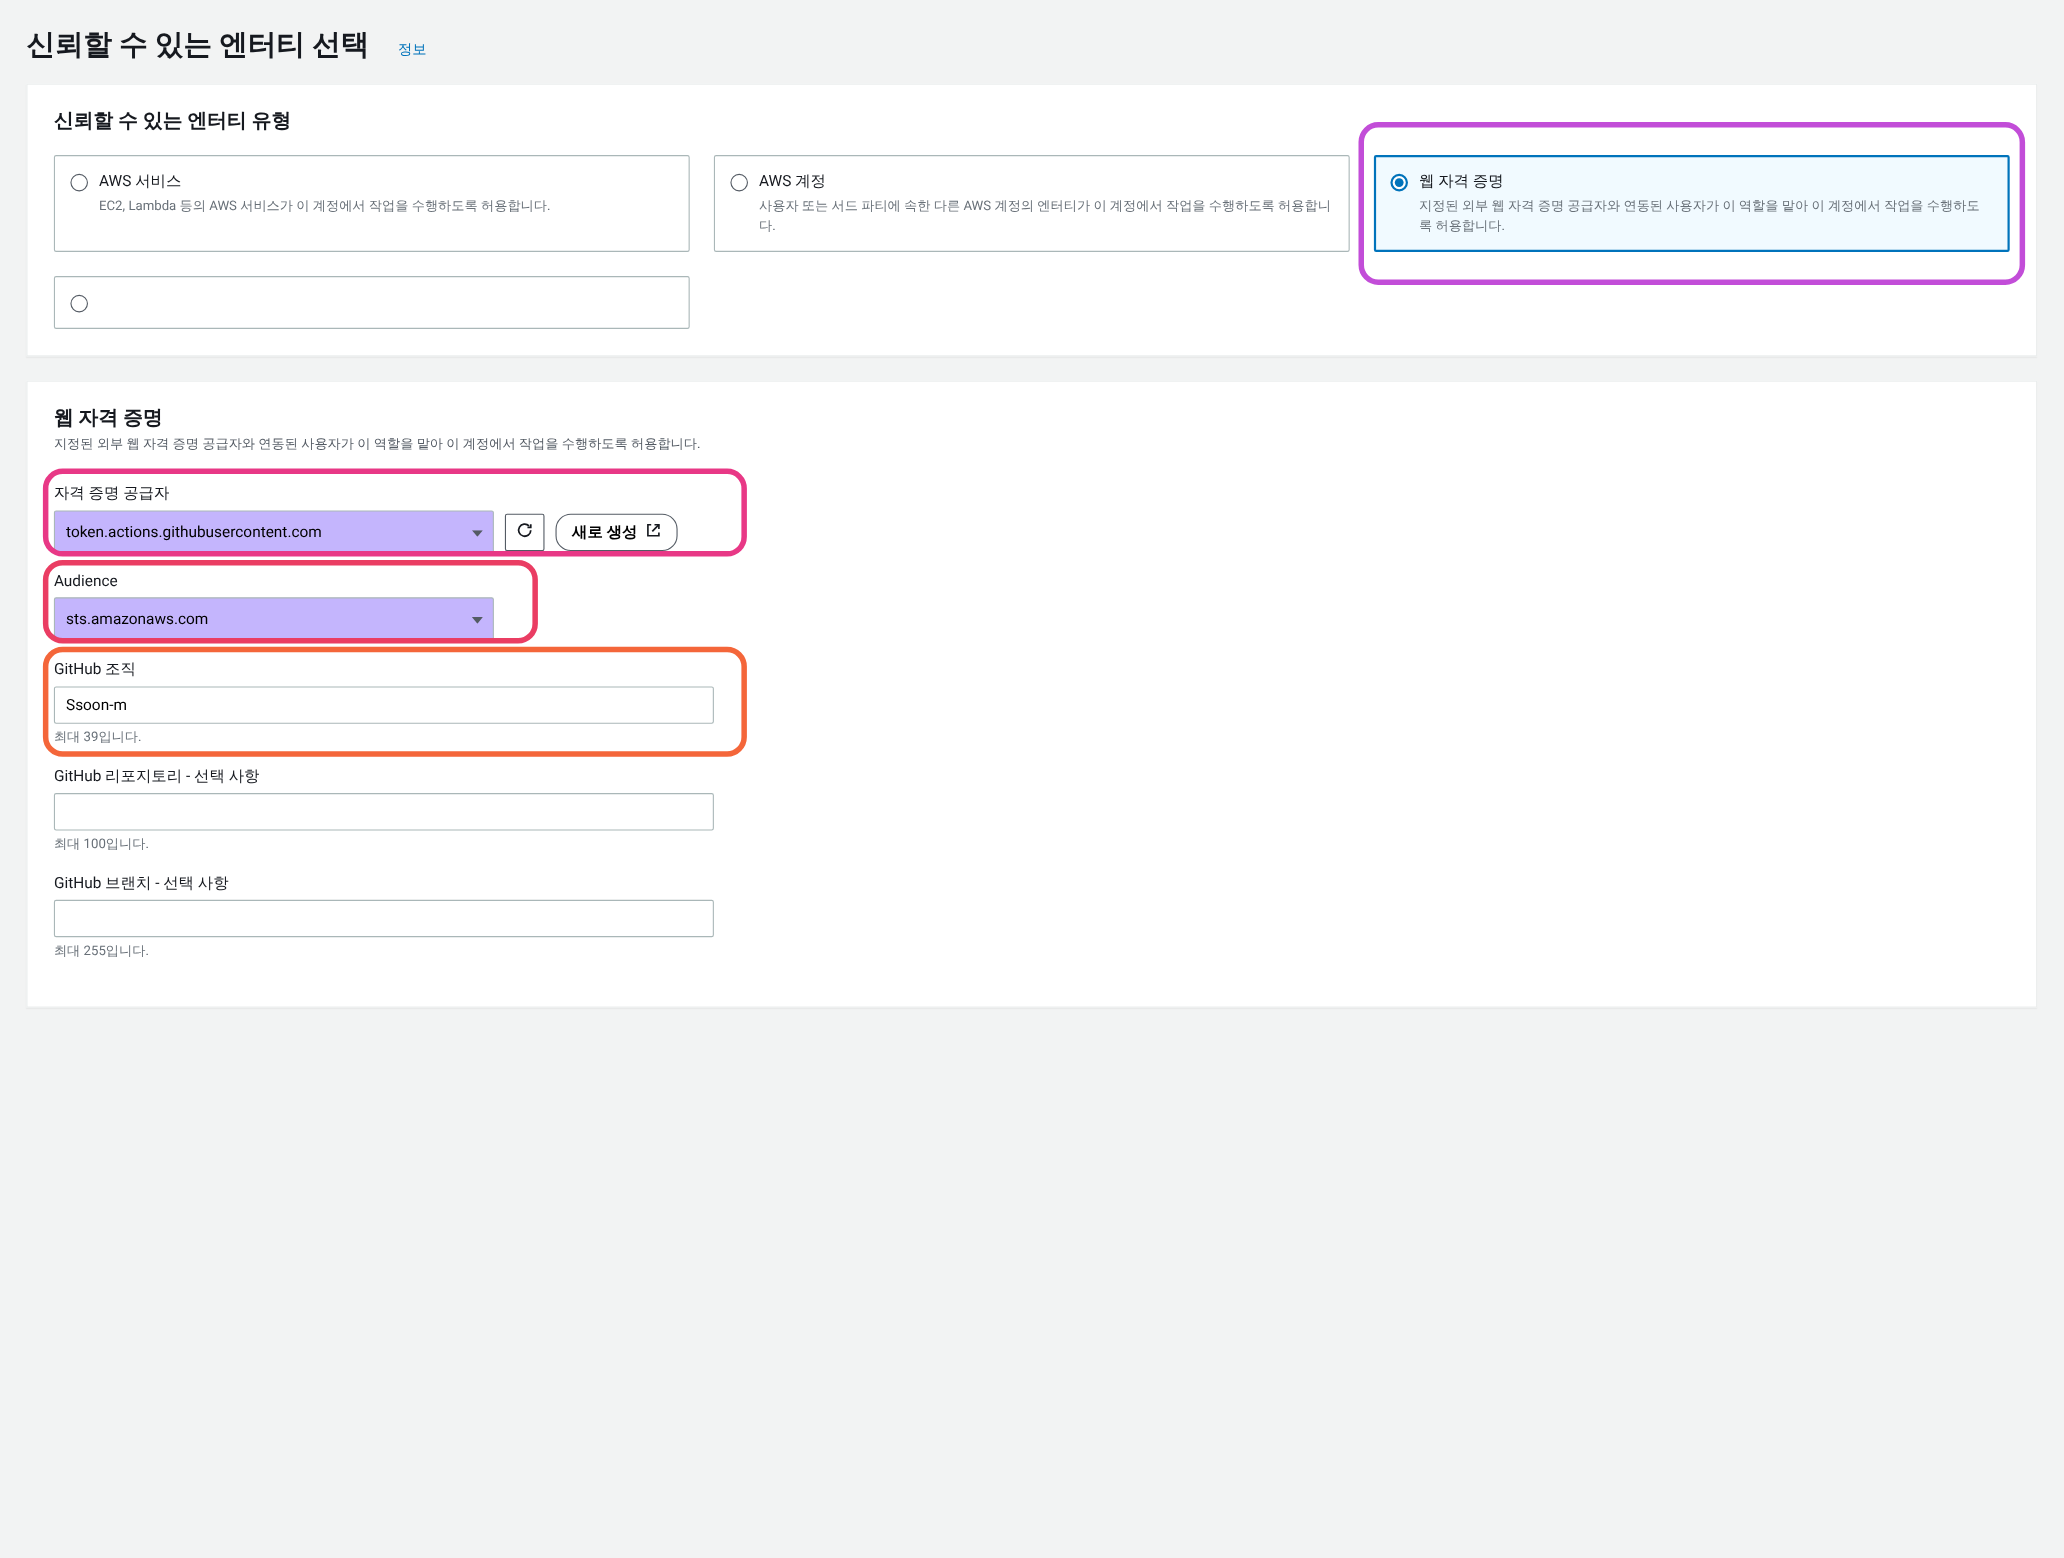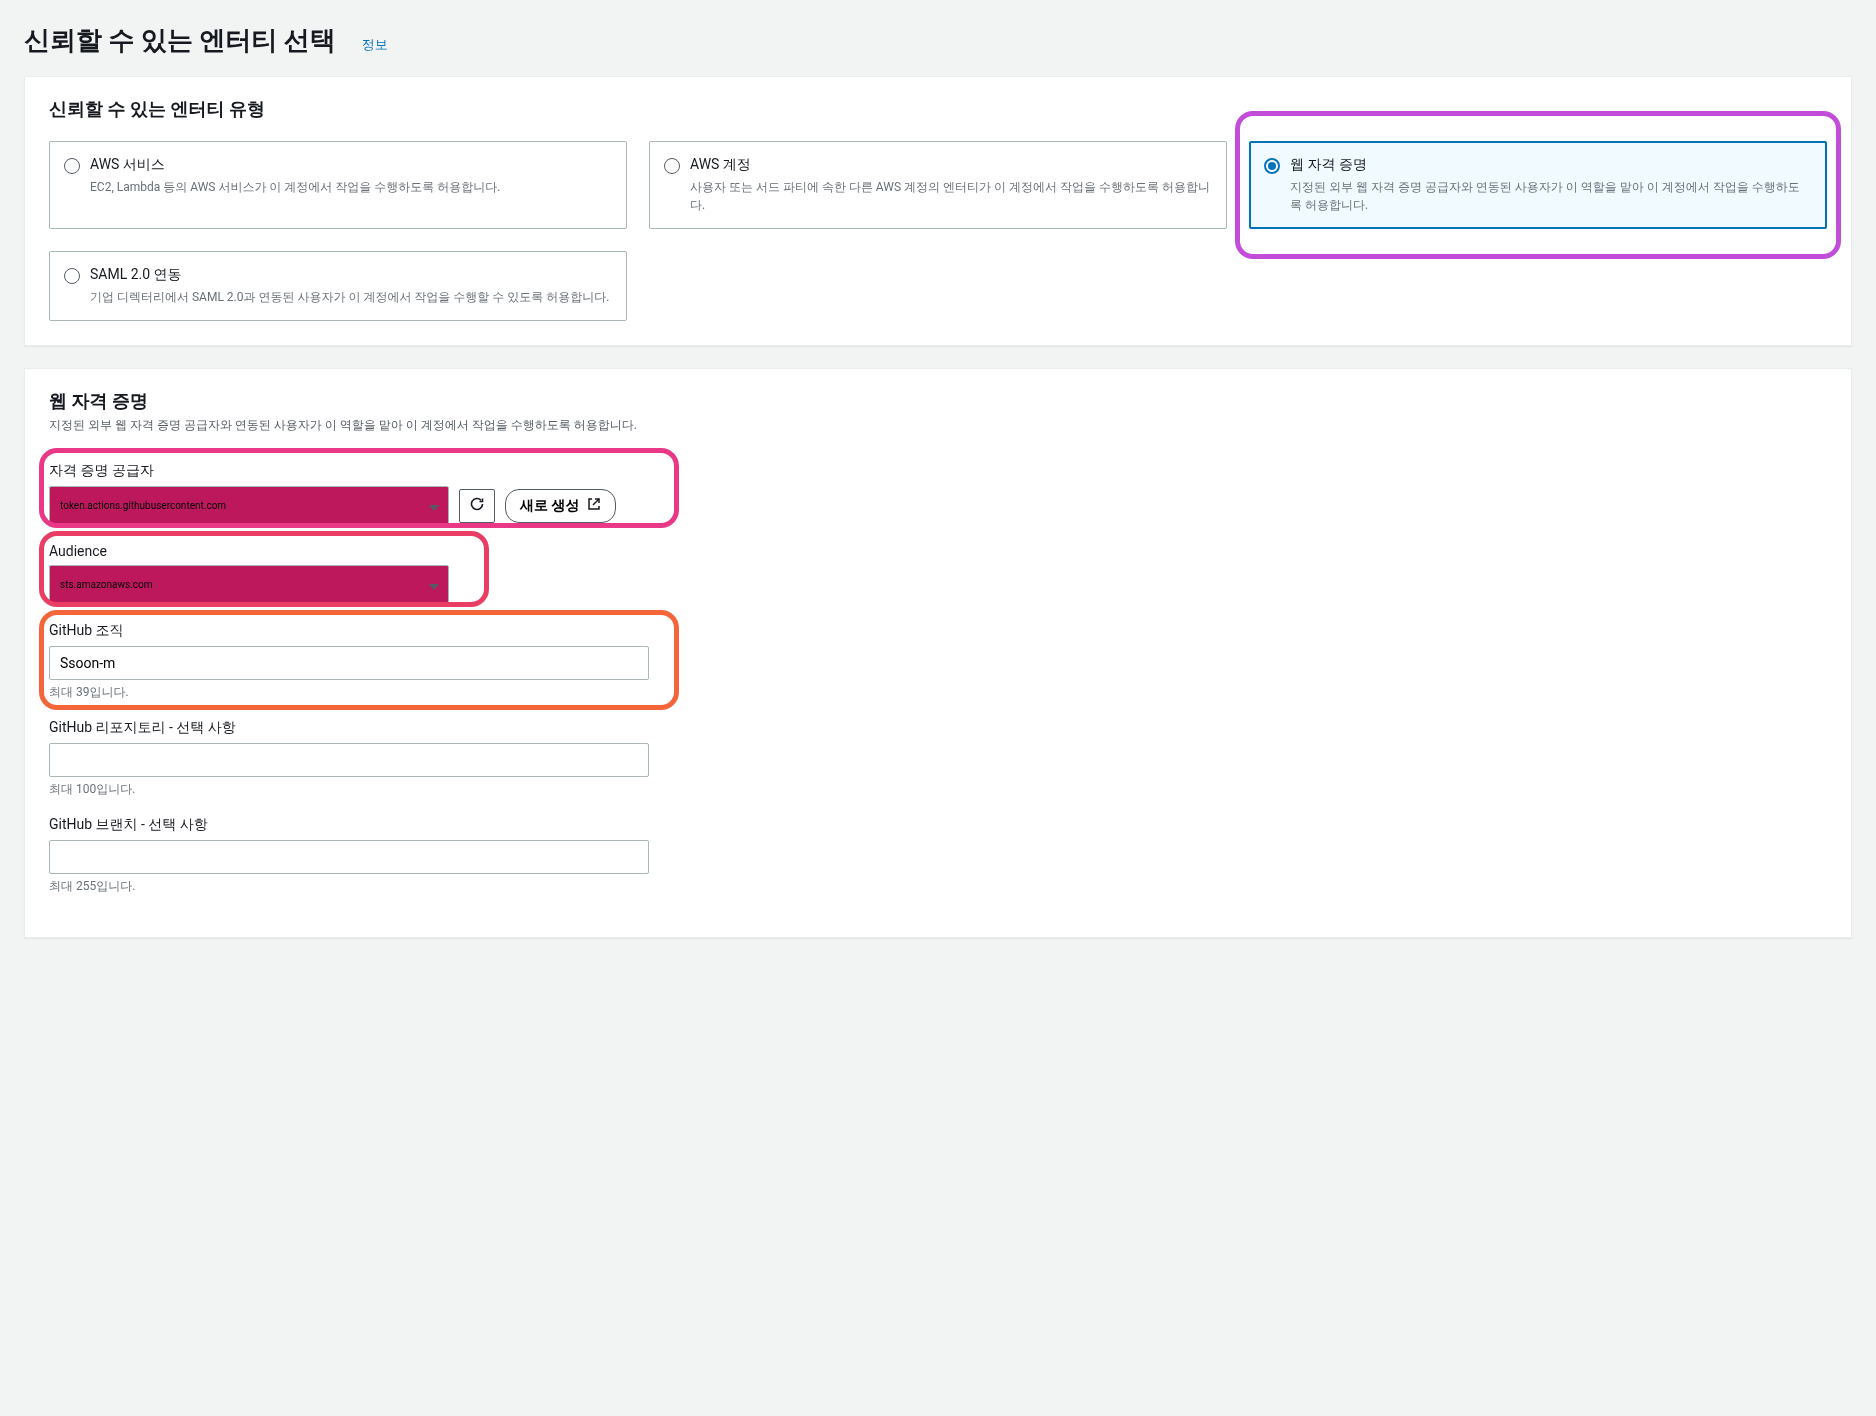--- a/index.html
+++ b/index.html
@@ -129,22 +129,22 @@
   .select-box {
     position: relative;
     width: 400px;
   }
   .select-input {
     width: 100%;
     height: 39px;
     border: 1px solid #aab7b8;
     border-radius: 2px;
     padding: 6px 30px 6px 10px;
-    font-size: 10px;
-    background: #be185d;
+    font-size: 14px;
+    background: #c4b5fd;
     font-family: inherit;
   }
   .select-caret {
     position: absolute;
     right: 10px; top: 50%;
     transform: translateY(-50%);
     pointer-events: none;
   }
   .icon-btn {
     width: 36px; height: 34px;
@@ -222,24 +222,20 @@
         <span class="option-body">
           <div class="option-title">웹 자격 증명</div>
           <div class="option-desc">지정된 외부 웹 자격 증명 공급자와 연동된 사용자가 이 역할을 맡아 이 계정에서 작업을 수행하도록 허용합니다.</div>
         </span>
       </label>
       <div class="highlight-box hb-purple" style="top:-30px; left:-14px; right:-14px; bottom:-30px;"></div>
     </div>
 
     <label class="option-card">
       <span class="radio"></span>
-      <span class="option-body">
-        <div class="option-title">SAML 2.0 연동</div>
-        <div class="option-desc">기업 디렉터리에서 SAML 2.0과 연동된 사용자가 이 계정에서 작업을 수행할 수 있도록 허용합니다.</div>
-      </span>
     </label>
 
 
   </div>
 </div>
 
 <div class="panel">
   <h2 class="panel-title">웹 자격 증명</h2>
   <p class="panel-subtitle">지정된 외부 웹 자격 증명 공급자와 연동된 사용자가 이 역할을 맡아 이 계정에서 작업을 수행하도록 허용합니다.</p>
 

